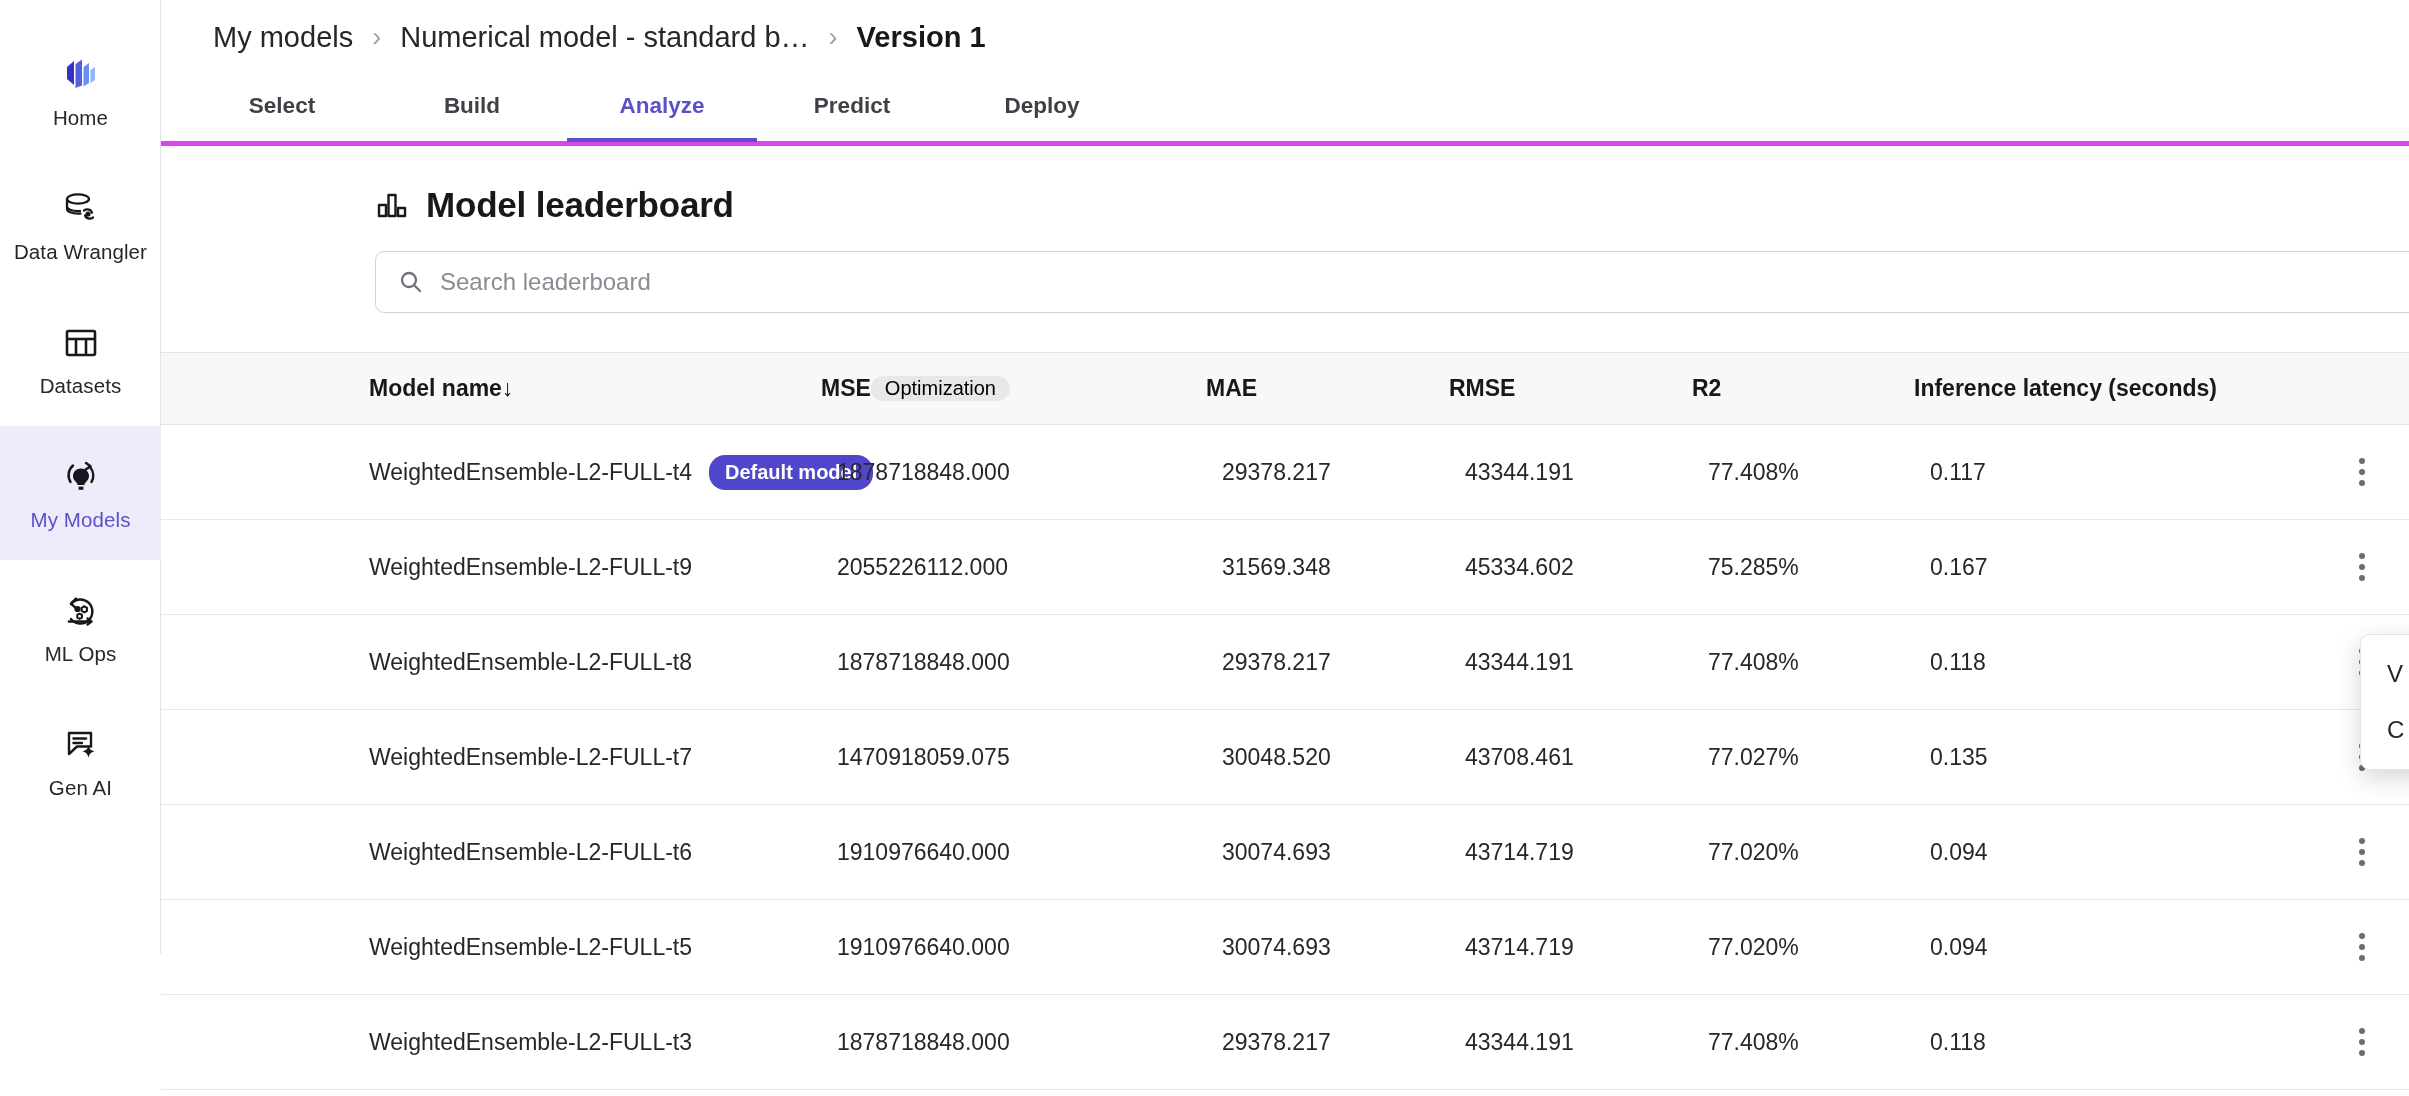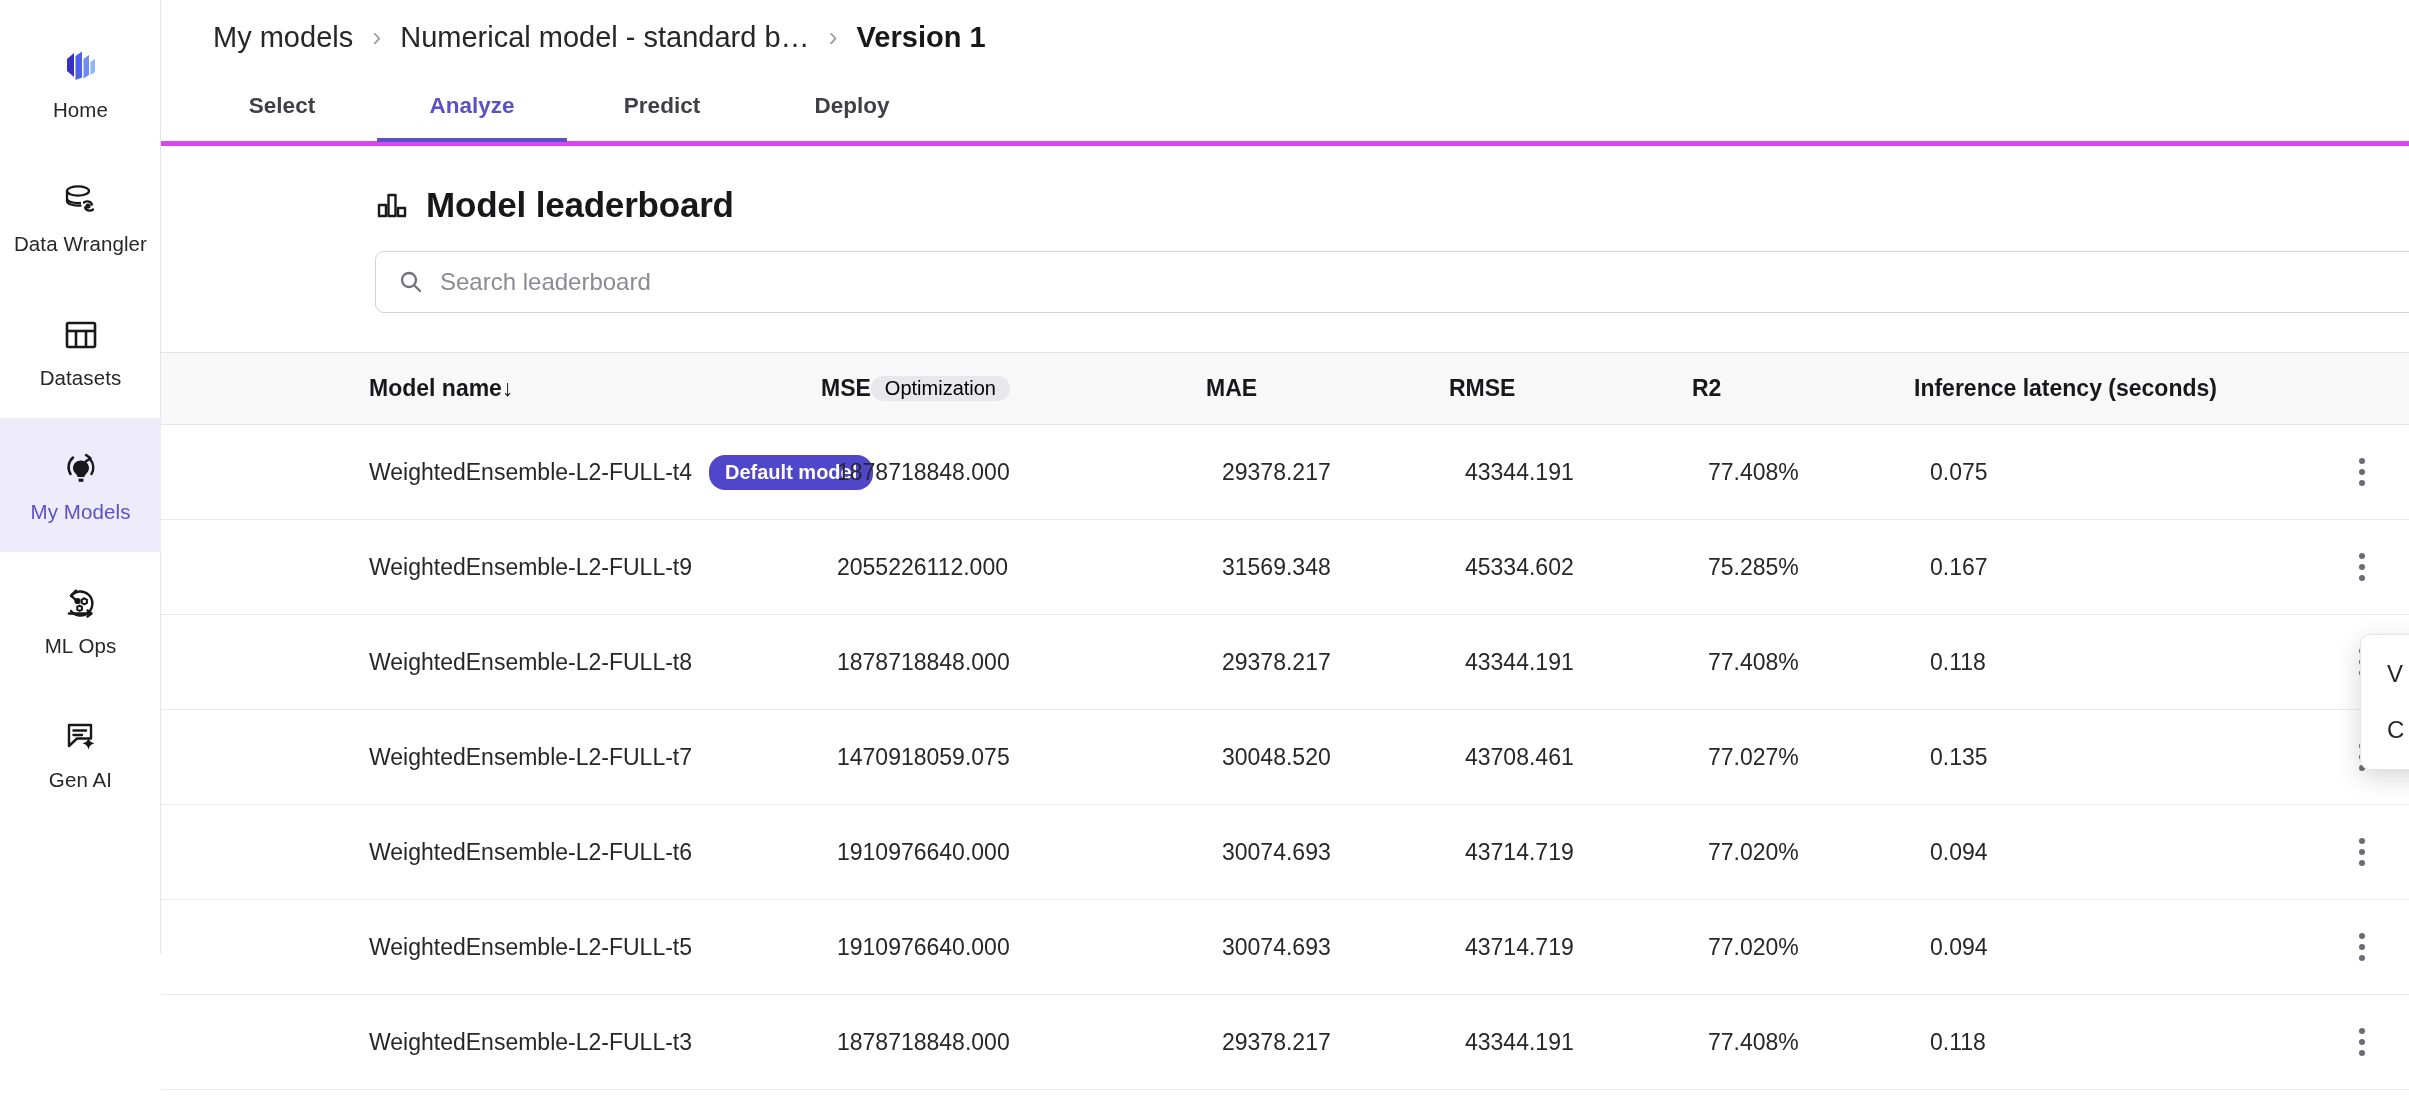--- a/index.html
+++ b/index.html
@@ -13,21 +13,21 @@
   }
   .app { display: flex; width: 2409px; height: 1096px; position: relative; }
 
   
   .sidebar {
     width: 161px;
     flex: 0 0 161px;
     height: 954px;
     background: #ffffff;
     border-right: 1px solid #e4e4e7;
-    padding-top: 16px;
+    padding-top: 24px;
     position: relative;
     z-index: 5;
   }
   .nav-item {
     width: 161px;
     height: 134px;
     display: flex;
     flex-direction: column;
     align-items: center;
     justify-content: center;
@@ -337,20 +337,21 @@
     <div class="breadcrumb">
       <span class="crumb">My models</span>
       <span class="crumb-sep">›</span>
       <span class="crumb">Numerical model - standard b…</span>
       <span class="crumb-sep">›</span>
       <span class="crumb current">Version 1</span>
     </div>
 
     <div class="tabs">
       <div class="tab">Select</div>
+      <div class="tab">Build</div>
       <div class="tab active">Analyze</div>
       <div class="tab">Predict</div>
       <div class="tab">Deploy</div>
     </div>
 
     <div class="lb-head">
       <span class="lb-icon">
         <svg width="34" height="34" viewBox="0 0 34 34" fill="none" stroke="#18181b" stroke-width="2.4" stroke-linejoin="round">
           <rect x="4" y="17" width="7" height="11"></rect>
           <rect x="13.5" y="7" width="7" height="21"></rect>
@@ -409,21 +410,21 @@
               <td class="col-name">
                 <div class="name-cell">
                   <span>WeightedEnsemble-L2-FULL-t4</span>
                   <span class="badge-default">Default model</span>
                 </div>
               </td>
               <td class="col-mse">1878718848.000</td>
               <td class="col-mae">29378.217</td>
               <td class="col-rmse">43344.191</td>
               <td class="col-r2">77.408%</td>
-              <td class="col-lat">0.075</td>
+              <td class="col-lat">0.117</td>
               <td class="col-act">
                 <div class="act-wrap">
                   <div class="kebab">
                     <span></span>
                     <span></span>
                     <span></span>
                   </div>
                 </div>
               </td>
             </tr>

